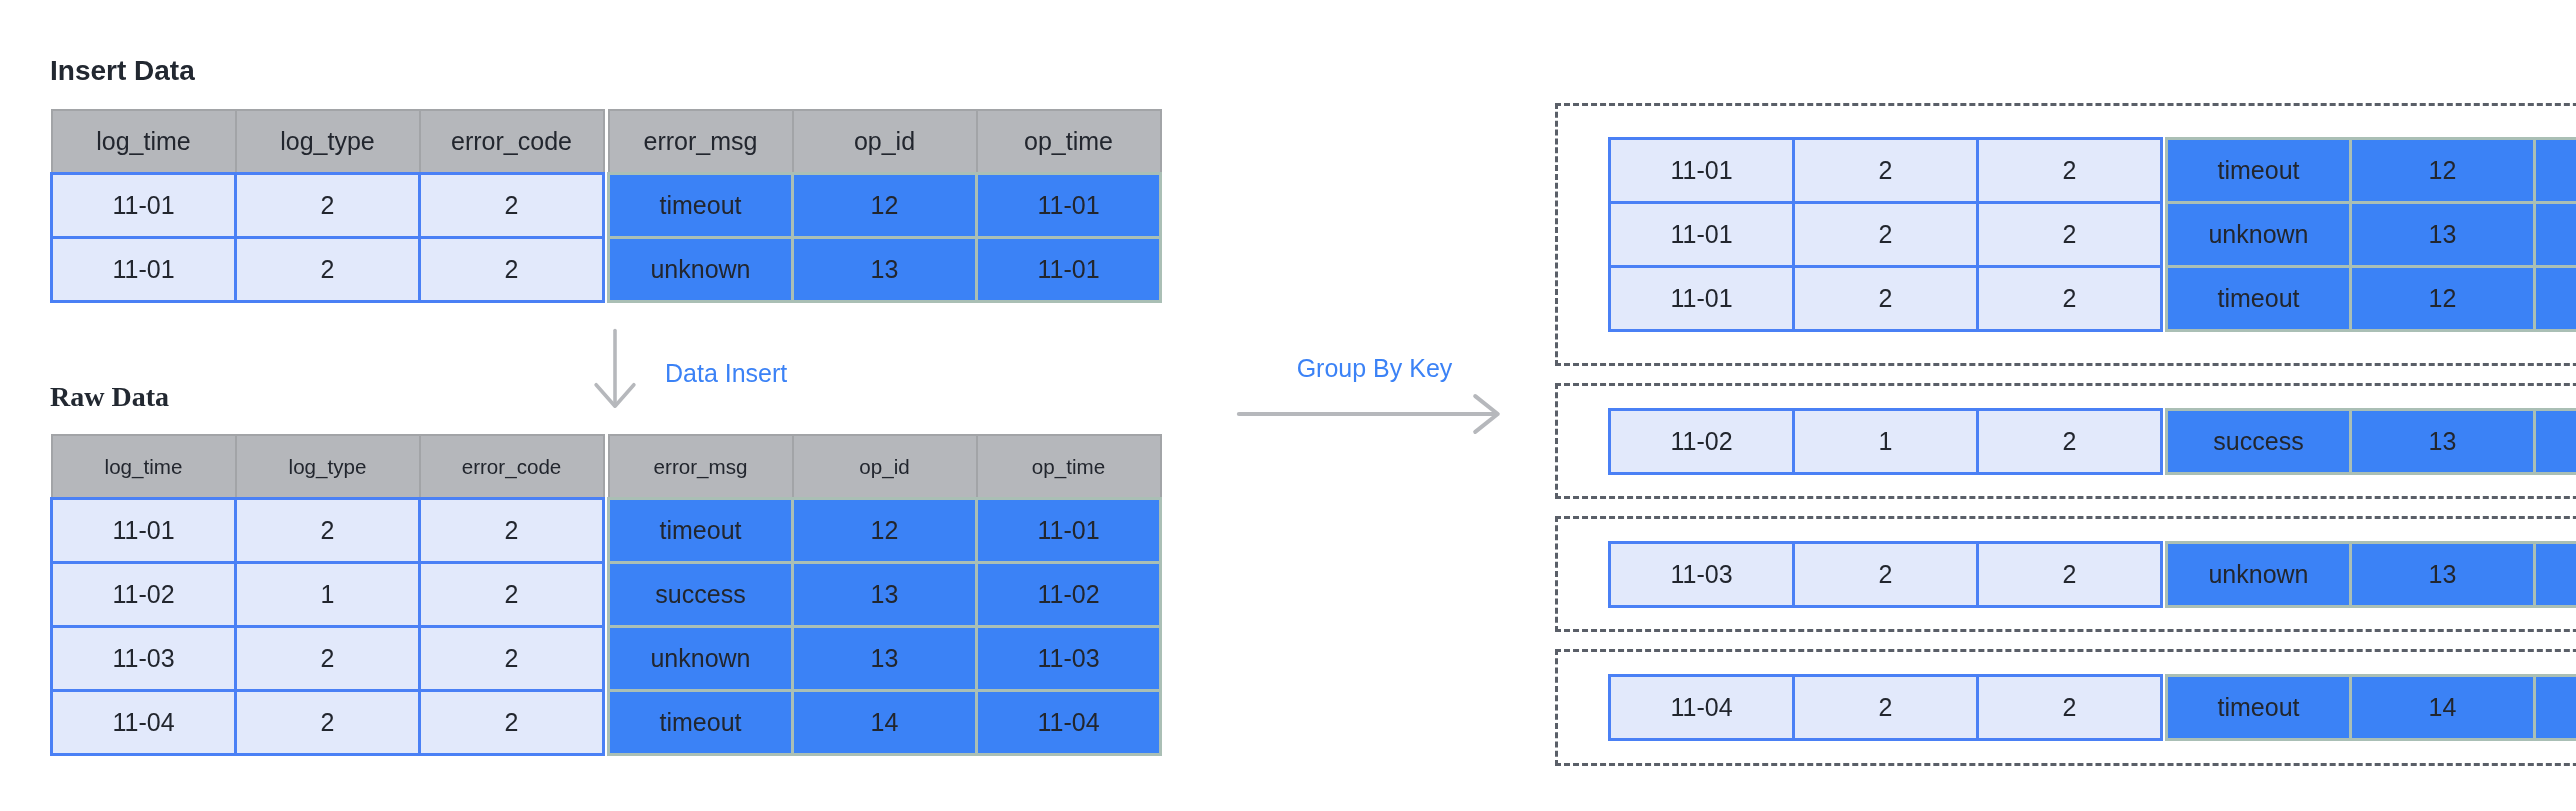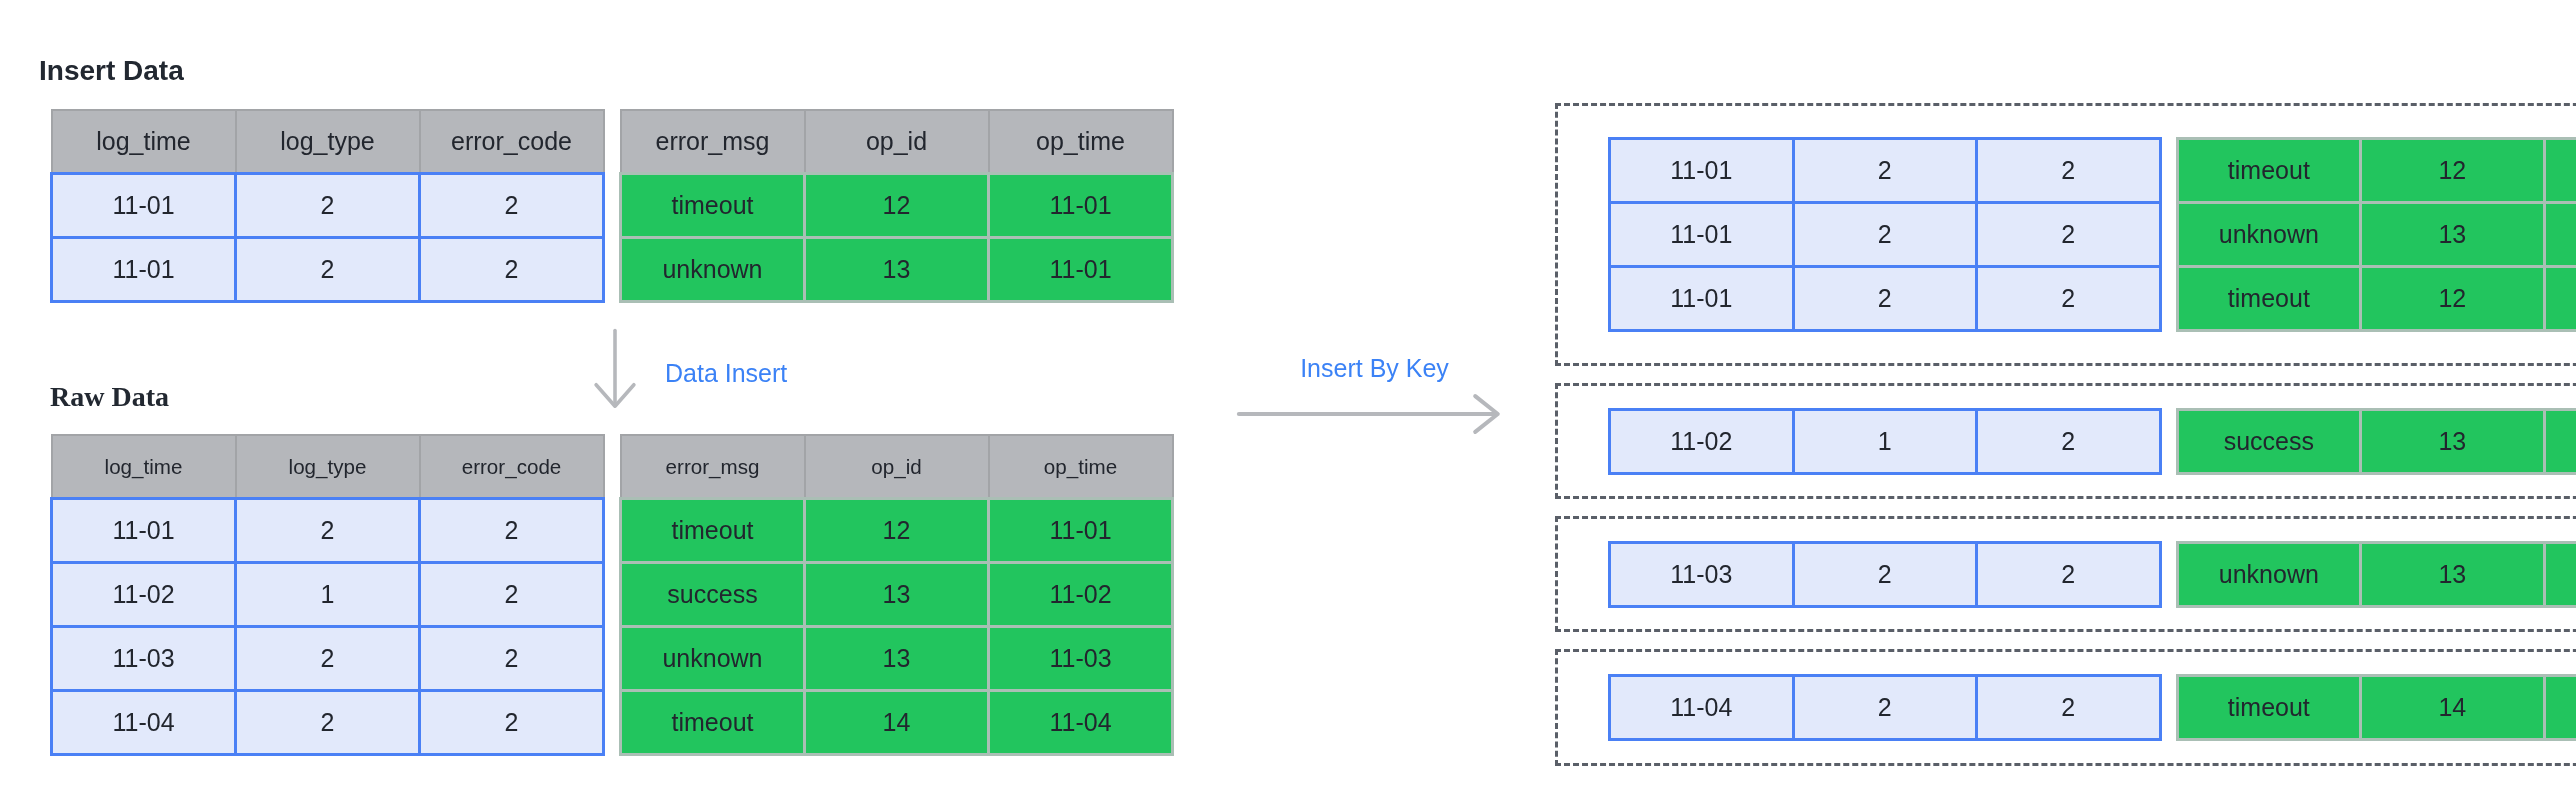--- a/index.html
+++ b/index.html
@@ -20,41 +20,41 @@
     color: #222831;
     white-space: nowrap;
   }
   .flow-label {
     font-size: 25px;
     color: #3b82f6;
     white-space: nowrap;
   }
 
   
-  .ltable { display: flex; gap: 14px; align-items: center; }
+  .ltable { display: flex; gap: 2px; align-items: center; }
   table.sub { border-collapse: collapse; border-spacing: 0; }
   table.sub th, table.sub td {
     width: 181px;
     text-align: center;
     vertical-align: middle;
     font-weight: 400;
     padding: 0;
   }
   table.sub th {
     background: #b5b7bb;
     border: 2.6px solid #a2a4a7;
     color: #22262e;
     height: 61px;
   }
   .blue td {
     background: #e2e9fb;
     border: 3.6px solid #4a80f5;
   }
   .green td {
-    background: #22c55e;
+    background: #3b82f6;
     border: 3.1px solid #aabfb5;
   }
   .t-insert th, .t-insert td { font-size: 25px; }
   .t-insert td { height: 61px; }
   .t-raw th { font-size: 20.6px; }
   .t-raw td { font-size: 25px; height: 61px; }
   .t-group td { font-size: 25px; height: 61px; }
 
   
   #groups {
@@ -71,21 +71,21 @@
   }
   .group.tall { padding-top: 31px; padding-bottom: 31px; }
 
   svg.arrow { display: block; }
 </style>
 </head>
 <body>
 
 <div id="canvas">
 
-  <div class="abs section-title" style="left:39px; top:55px;">Insert Data</div>
+  <div class="abs section-title" style="left:50px; top:55px;">Insert Data</div>
 
   <div class="abs ltable t-insert" style="left:50px; top:109px;">
     <table class="sub">
       <thead>
         <tr>
           <th>log_time</th>
           <th>log_type</th>
           <th>error_code</th>
         </tr>
       </thead>
@@ -191,21 +191,21 @@
         </tr>
         <tr>
           <td>timeout</td>
           <td>14</td>
           <td>11-04</td>
         </tr>
       </tbody>
     </table>
   </div>
 
-  <div class="abs flow-label" style="left:1234px; top:354px; width:281px; text-align:center;">Insert By Key</div>
+  <div class="abs flow-label" style="left:1234px; top:354px; width:281px; text-align:center;">Group By Key</div>
   <svg class="abs arrow" style="left:1235px; top:392px;" width="283" height="44" viewBox="0 0 550 86">
     <path d="M6 43 L508 43" stroke="#b6b8bc" stroke-width="8" fill="none" stroke-linecap="round"></path>
     <path d="M468 8 L512 43 L468 78" stroke="#b6b8bc" stroke-width="8" fill="none" stroke-linecap="round" stroke-linejoin="round"></path>
   </svg>
 
   <div id="groups" class="abs">
 
     <div class="group tall">
       <div class="ltable t-group">
         <table class="sub">

